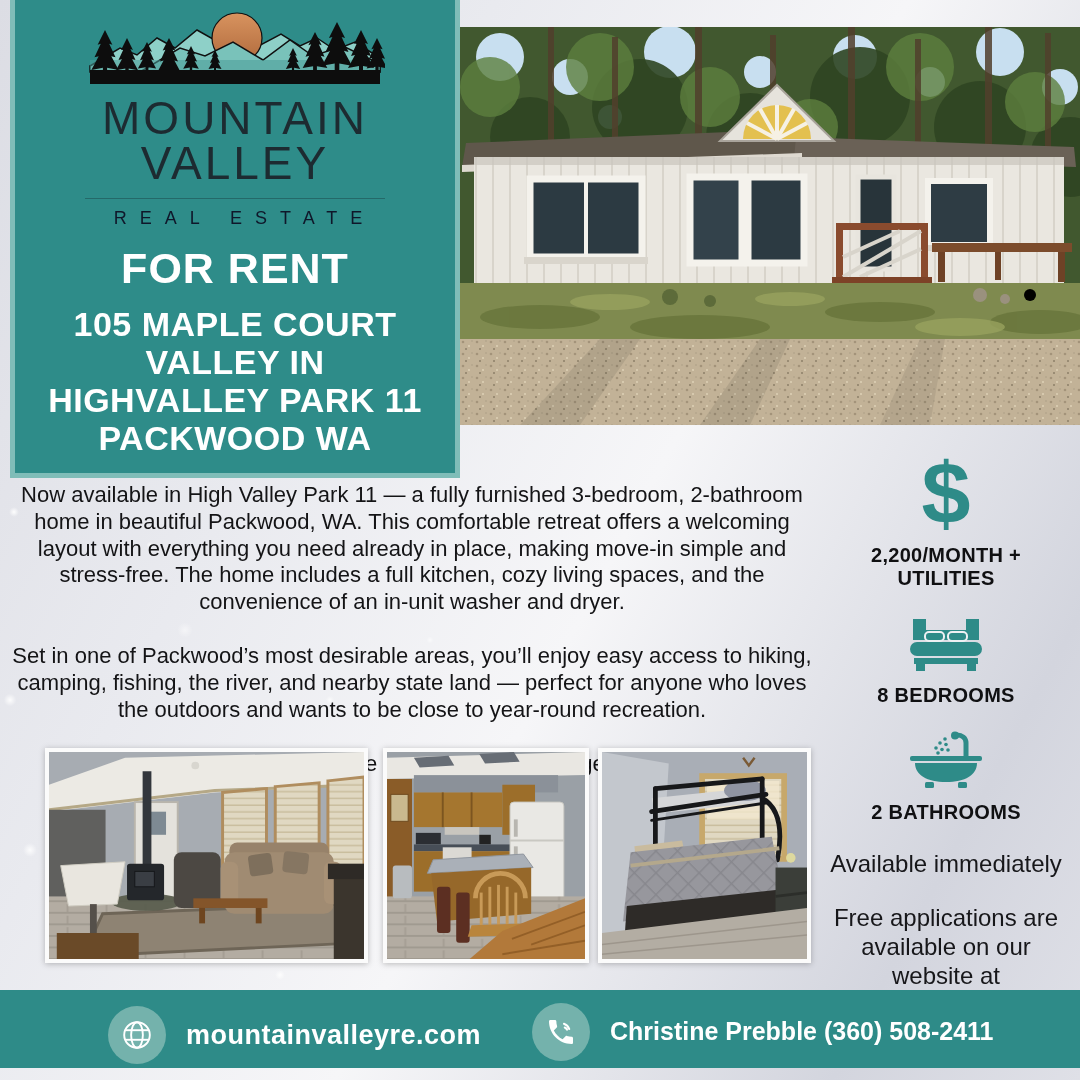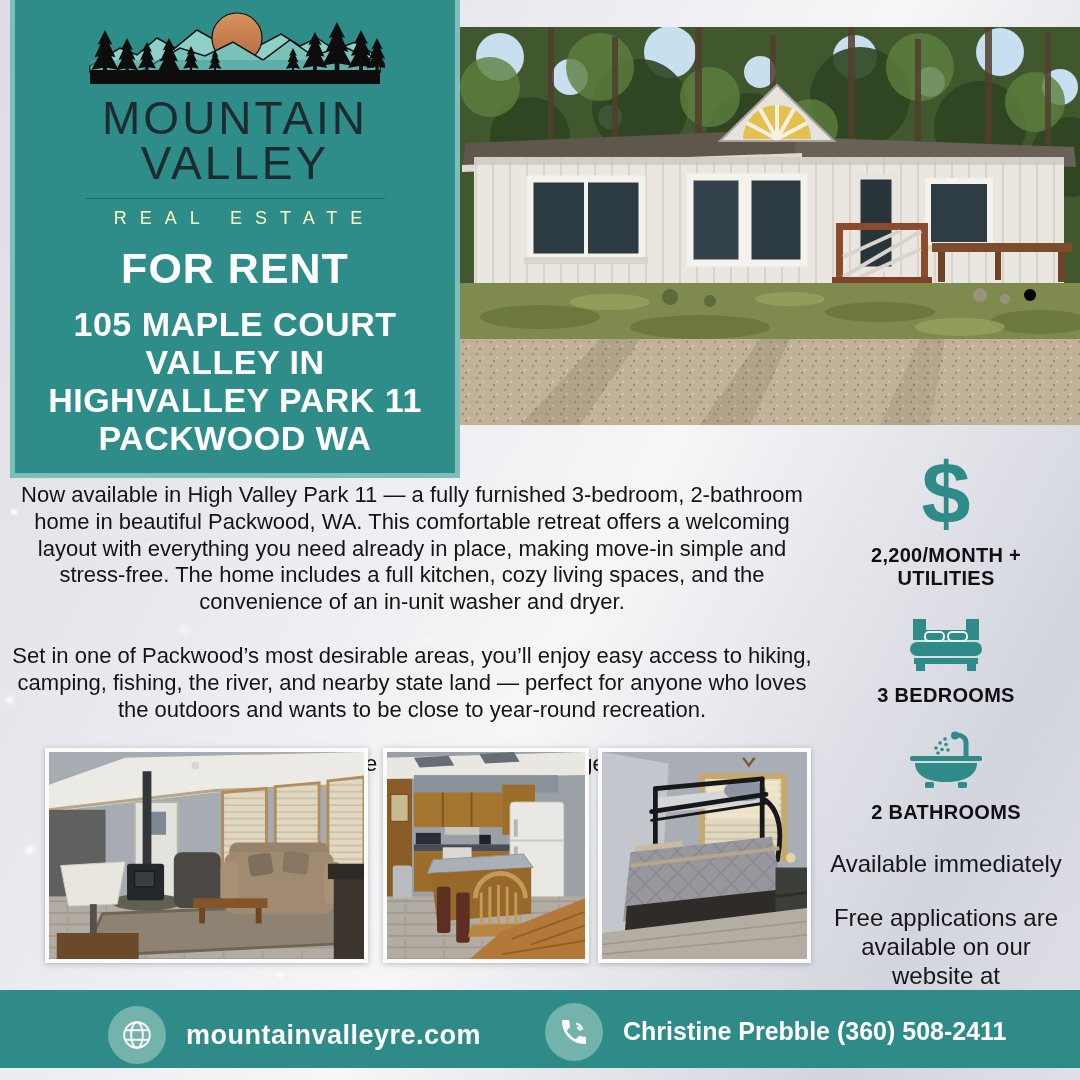--- a/index.html
+++ b/index.html
@@ -24,21 +24,21 @@
   }
   
   .brand-panel{
     position:absolute;left:10px;top:0;width:450px;height:478px;
     background:#2e8c89;border:5px solid #7fbdb8;border-top:none;
     text-align:center;
   }
   .brand-logo{margin:8px auto 0;display:block;}
   .brand-name{font-size:46px;line-height:.98;letter-spacing:3px;color:#1d2b31;font-weight:400;}
   .brand-divider{width:300px;border:none;border-top:1px solid rgba(18,40,45,.35);margin:12px auto 9px;}
-  .brand-tagline{font-size:18px;letter-spacing:13px;color:#fef9c3;padding-left:19px;}
+  .brand-tagline{font-size:18px;letter-spacing:13px;color:#0f172a;padding-left:19px;}
   .banner{font-size:43px;font-weight:800;color:#fff;margin-top:15px;letter-spacing:1px;}
   .address{font-size:34px;font-weight:800;color:#fff;line-height:1.12;margin-top:12px;letter-spacing:.5px;}
   
   .hero{position:absolute;left:460px;top:27px;width:620px;height:398px;}
   .hero svg{display:block;width:100%;height:100%;}
   
   .description{position:absolute;left:12px;top:482px;width:800px;text-align:center;
     font-size:22px;line-height:1.22;color:#141416;}
   .description p{margin:0 0 27px;}
   .description p:last-child{margin-bottom:0;}
@@ -57,21 +57,21 @@
   .g1{left:45px;width:323px;}
   .g2{left:383px;width:206px;}
   .g3{left:598px;width:213px;}
   
   .footer{position:absolute;left:0;top:990px;width:1080px;height:78px;background:#2e8b88;}
   .footer-item{position:absolute;display:flex;align-items:center;gap:20px;color:#fff;}
   .icon-circle{width:58px;height:58px;border-radius:50%;background:#74b2ac;
     display:flex;align-items:center;justify-content:center;flex:0 0 auto;}
   .footer-web{left:108px;top:16px;}
   .footer-web .txt{font-size:27px;font-weight:700;letter-spacing:.5px;}
-  .footer-contact{left:545px;top:13px;}
+  .footer-contact{left:532px;top:13px;}
   .footer-contact .txt{font-size:25px;font-weight:700;line-height:1.18;text-align:left;}
 </style>
 </head>
 <body>
 
 <div class="flyer">
 
   <div class="brand-panel">
     <svg class="brand-logo" width="300" height="88" viewBox="0 0 300 88" aria-hidden="true">
       <defs>
@@ -260,21 +260,21 @@
       <svg width="76" height="54" viewBox="0 0 76 54" fill="#2e8b88" aria-hidden="true">
         <path d="M5 1h13v11h40V1h13v21H5z"></path>
         <rect x="17" y="14" width="19" height="9" rx="4" stroke="#eef0f3" stroke-width="2"></rect>
         <rect x="40" y="14" width="19" height="9" rx="4" stroke="#eef0f3" stroke-width="2"></rect>
         <rect x="2" y="24" width="72" height="14" rx="7"></rect>
         <rect x="6" y="40" width="64" height="6"></rect>
         <rect x="8" y="46" width="9" height="7"></rect>
           <rect x="59" y="46" width="9" height="7"></rect>
       </svg>
     </span>
-    <div class="detail-label">3 BEDROOMS</div>
+    <div class="detail-label">8 BEDROOMS</div>
 
     <span class="detail-icon bath">
       <svg width="76" height="58" viewBox="0 0 76 58" fill="#2e8b88" aria-hidden="true">
         <rect x="2" y="25" width="72" height="5" rx="2"></rect>
         <path d="M7 32h62c0 12-12 19-31 19S7 44 7 32z"></path>
         <rect x="17" y="51" width="9" height="6" rx="1.5"></rect>
           <rect x="50" y="51" width="9" height="6" rx="1.5"></rect>
         <path d="M58 25V12c0-5-4-8-9-8" stroke="#2e8b88" stroke-width="5" fill="none" stroke-linecap="round"></path>
         <circle cx="47" cy="4.5" r="4"></circle>
         <circle cx="37" cy="8" r="1.8"></circle>

